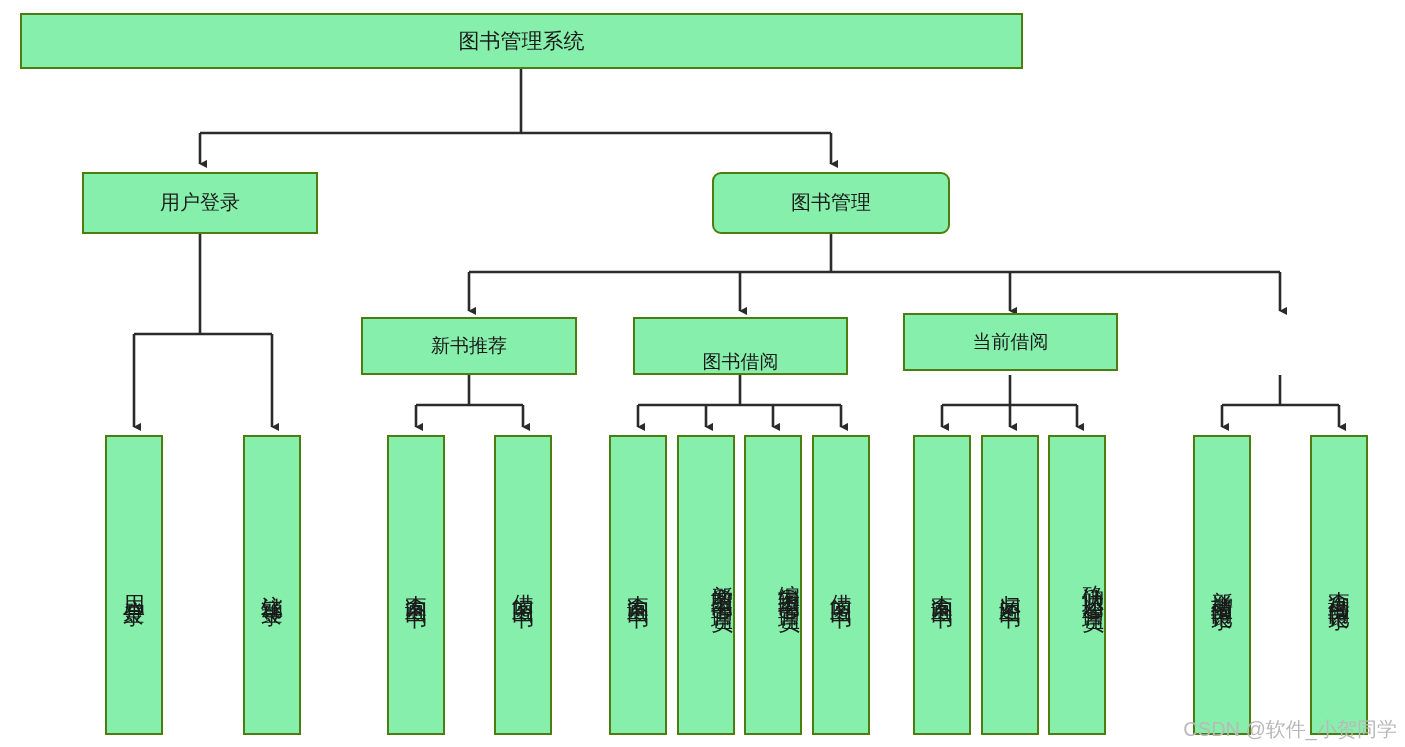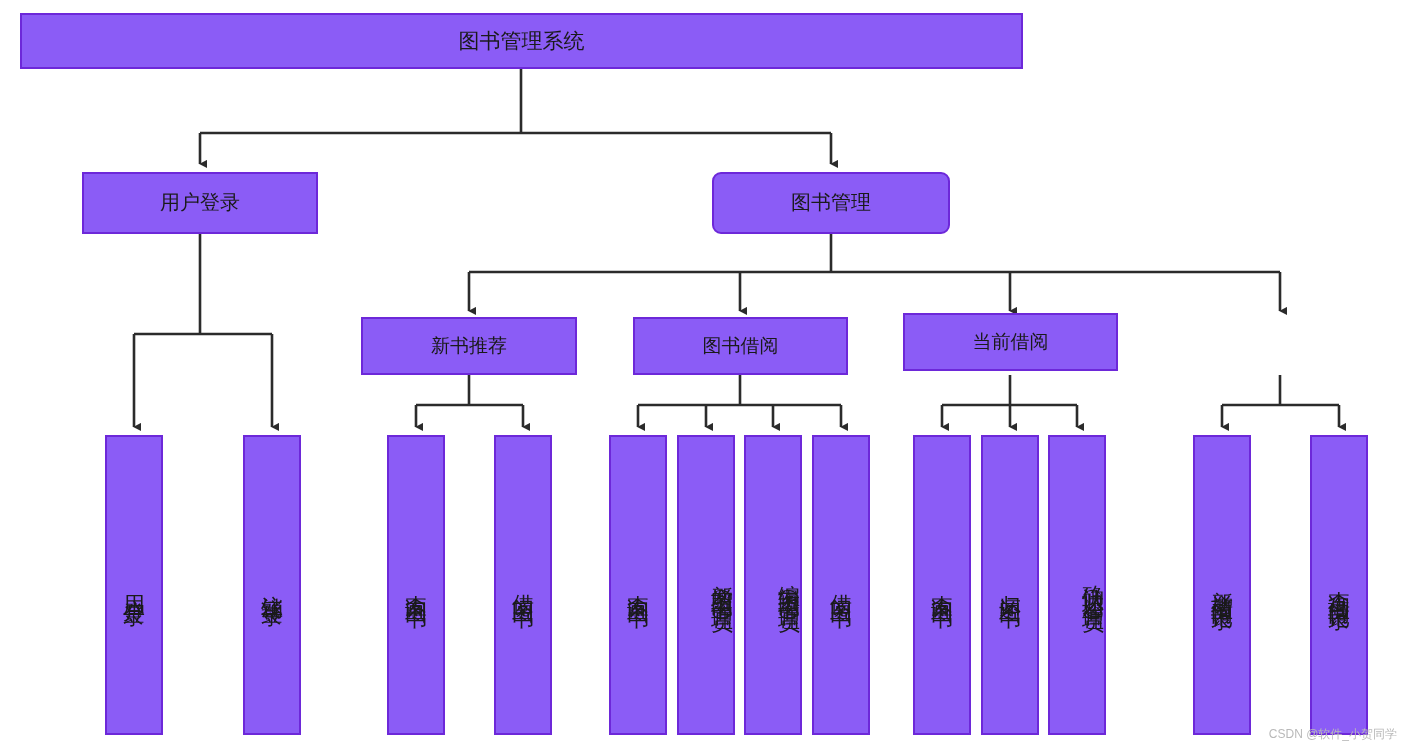--- a/index.html
+++ b/index.html
@@ -11,22 +11,22 @@
     color:#1a1a1a;
     overflow:hidden;
     position:relative;
   }
   #diagram{
     position:absolute;left:0;top:0;width:1405px;height:747px;
   }
   .node{
     position:absolute;
     box-sizing:border-box;
-    border:2px solid #6d28d9;
-    background:#8b5cf6;
+    border:2px solid #4d7c0f;
+    background:#86efac;
     display:flex;
     align-items:center;
     justify-content:center;
     text-align:center;
     color:#1a1a1a;
     line-height:1.18;
   }
   .node.root{font-size:21px;}
   .node.lvl1{font-size:20px;}
   .node.lvl2{font-size:19px;}
@@ -41,21 +41,21 @@
   }
   .node.leaf.top-align{
     align-items:flex-start;
     justify-content:center;
   }
   .leaf-text{display:block;}
   .watermark{
     position:absolute;
     right:8px;
     bottom:4px;
-    font-size:12px;
+    font-size:20px;
     color:#b9b9b9;
     white-space:nowrap;
     pointer-events:none;
     font-family:"Liberation Sans","DejaVu Sans",sans-serif;
   }
   svg#edges{
     position:absolute;left:0;top:0;width:1405px;height:747px;
     pointer-events:none;
   }
 </style>
@@ -123,21 +123,21 @@
   </div>
 
   <div class="node lvl1" style="left:712px;top:172px;width:238px;height:62px;border-radius:9px;">
     <span>图书管理</span>
   </div>
 
   <div class="node lvl2" style="left:361px;top:317px;width:216px;height:58px;">
     <span>新书推荐</span>
   </div>
 
-  <div class="node lvl2" style="left:633px;top:317px;width:215px;height:58px;">
+  <div class="node lvl2" style="left:633px;top:317px;width:215px;height:58px;align-items:flex-end;">
     <span>图书借阅</span>
   </div>
 
   <div class="node lvl2" style="left:903px;top:313px;width:215px;height:58px;">
     <span>当前借阅</span>
   </div>
 
 
   <div class="node leaf" style="left:105px;top:435px;width:58px;height:300px;">
     <span class="leaf-text">用户登录</span>

